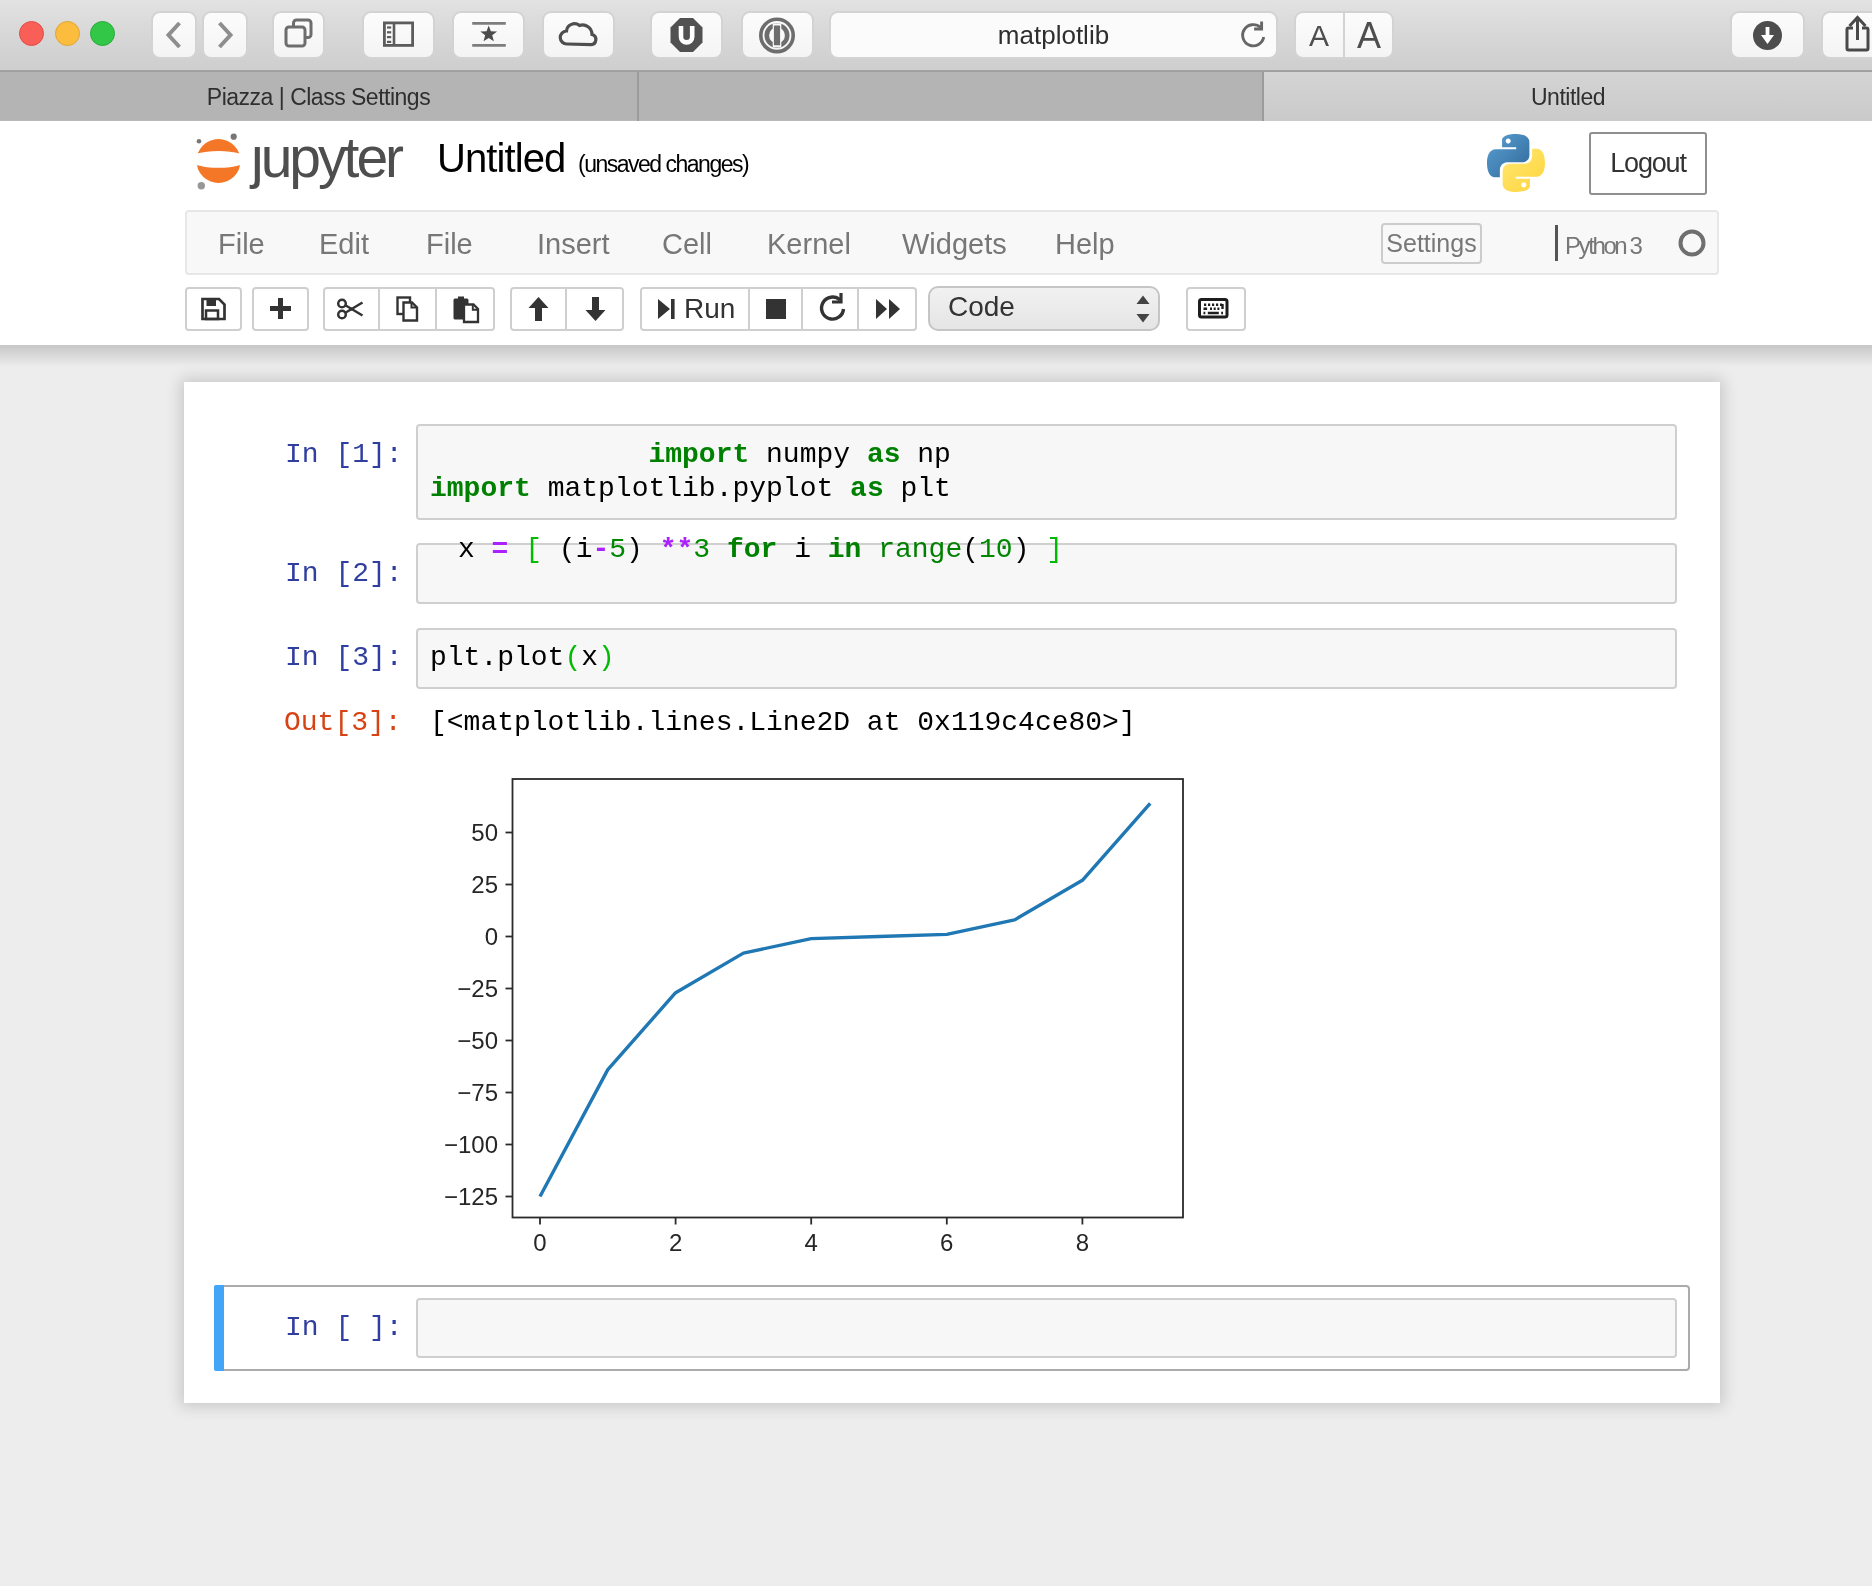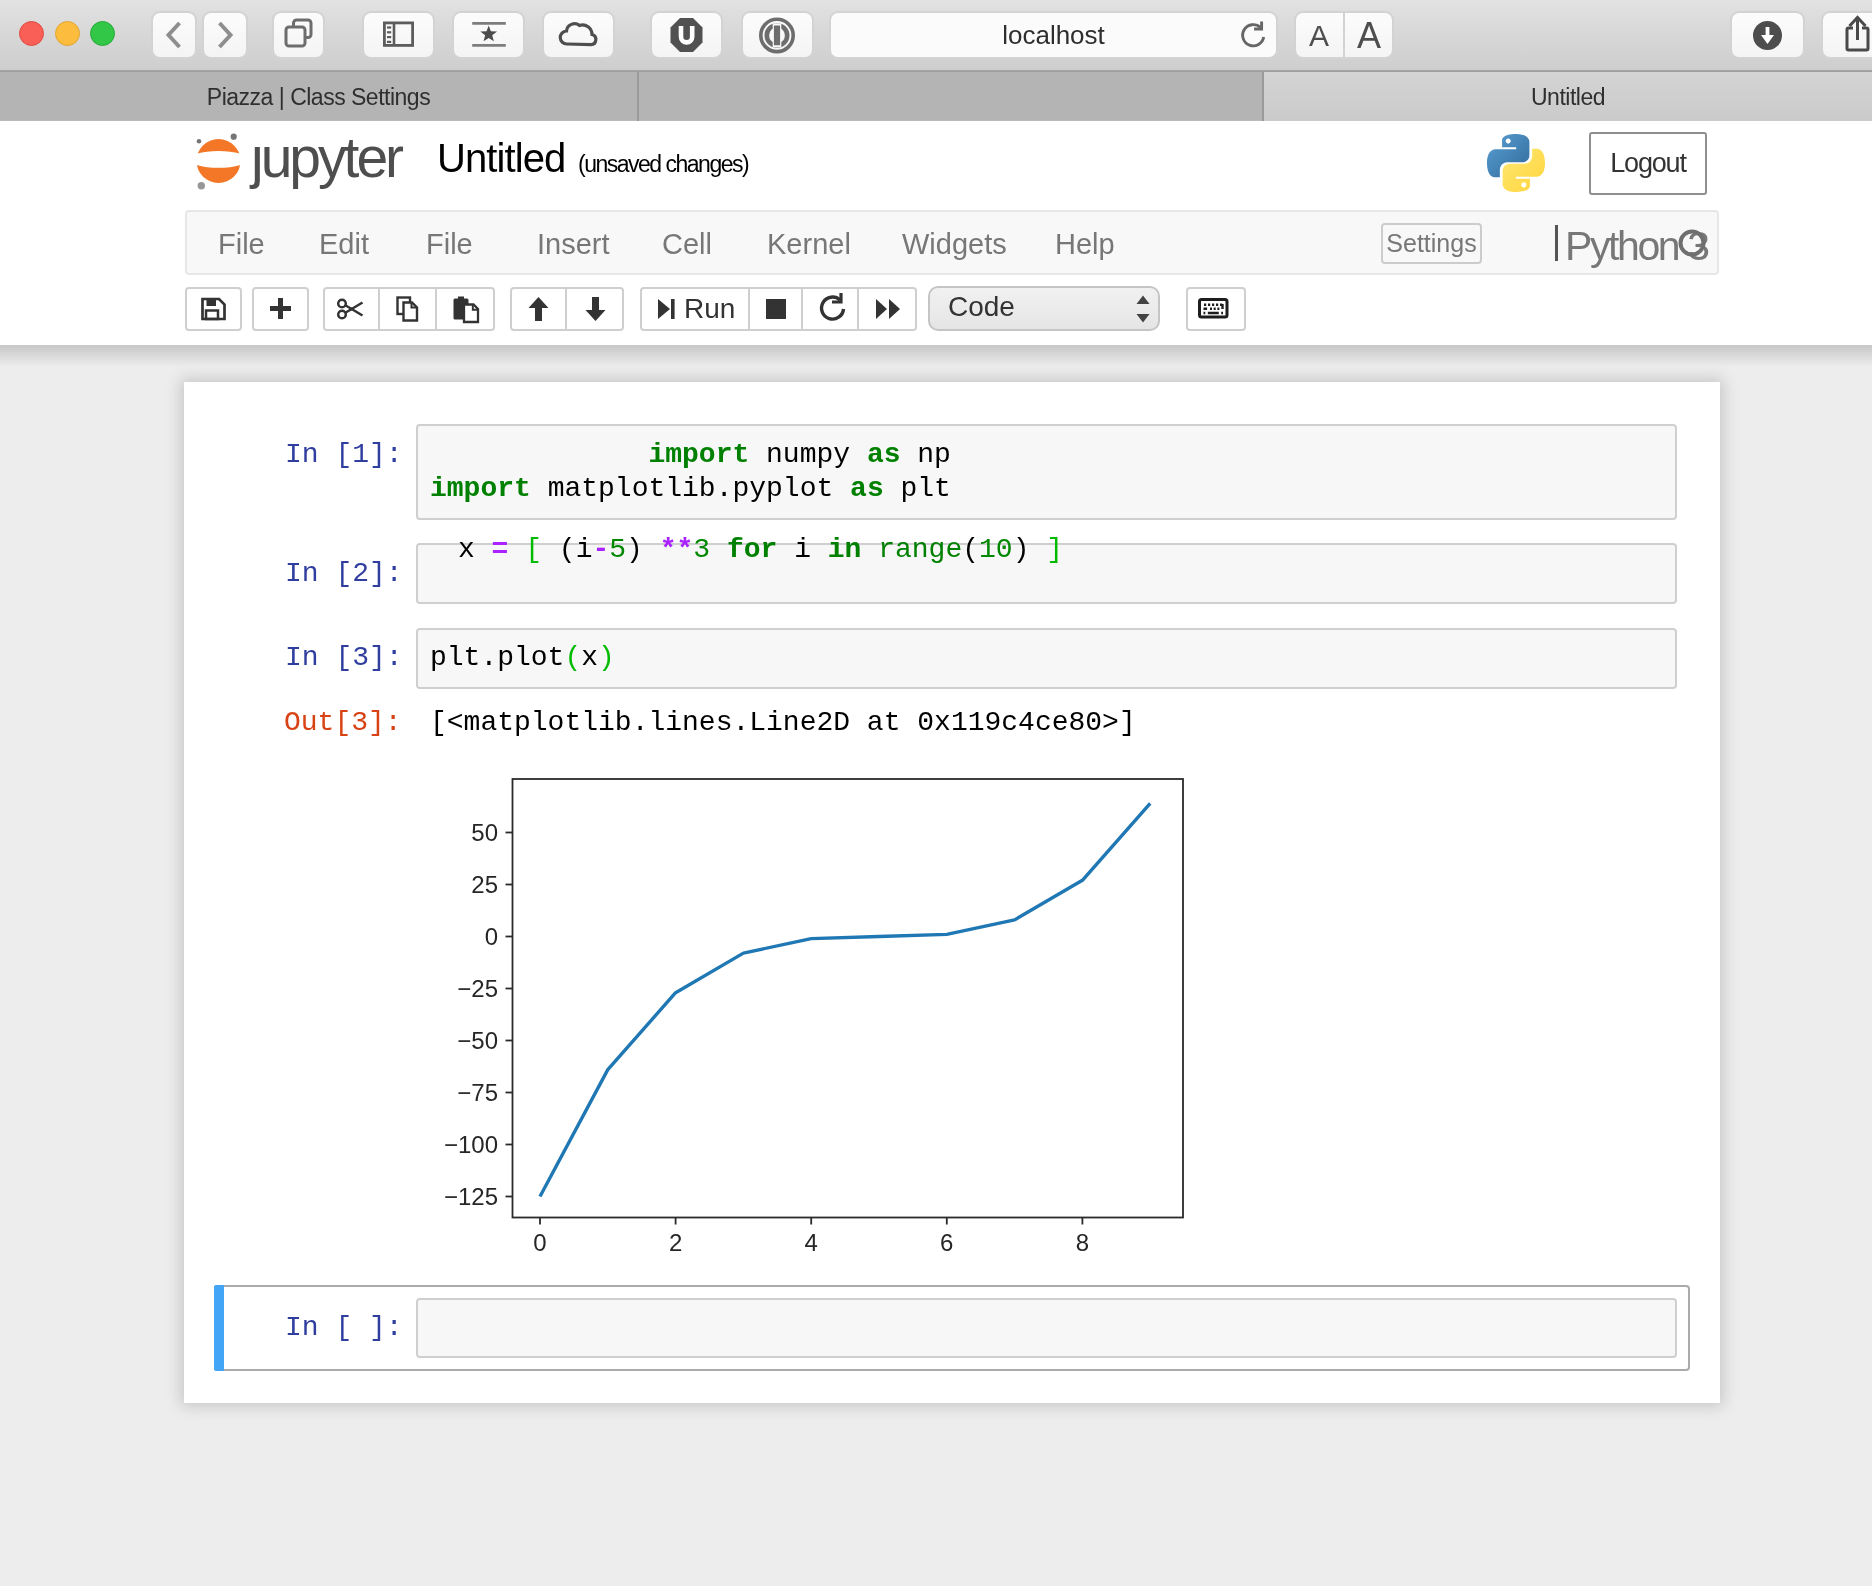--- a/index.html
+++ b/index.html
@@ -26,21 +26,21 @@
   #pageshadow { left:0; top:345px; width:1872px; height:1241px; background:#ededed; }
   #headshadow { left:0; top:345px; width:1872px; height:22px;
     background:linear-gradient(180deg,rgba(0,0,0,0.16),rgba(0,0,0,0)); }
 
   #menubar { left:185px; top:89px; width:1534px; height:65px; background:#f8f8f8;
     border:2px solid #e7e7e7; border-radius:4px; }
   .mitem { font-size:29px; color:#777; top:17px; line-height:30px; }
   #trusted { left:1194px; top:11px; width:101px; height:41px; border:2px solid #ccc;
     border-radius:4px; color:#777; font-size:25px; text-align:center; line-height:37px; }
   #kdiv { left:1368px; top:13px; width:3px; height:36px; background:#555; }
-  #kname { left:1378px; top:18px; font-size:41px; line-height:32px; color:#777; letter-spacing:-2.4px; }
+  #kname { left:1378px; top:18px; font-size:24px; line-height:32px; color:#777; letter-spacing:-2.4px; }
 
   .tbtn { top:166px; height:44px; background:#fff; border:2px solid #cfcfcf; }
   .tgl { border-radius:4px 0 0 4px; }
   .tgr { border-radius:0 4px 4px 0; border-left-width:0px; }
   .tgm { border-radius:0; border-left-width:0px; }
   .tsolo { border-radius:4px; }
 
   
   #card { left:184px; top:382px; width:1536px; height:1021px; background:#fff;
     box-shadow:0 0 14px 3px rgba(60,60,60,0.22); }
@@ -114,21 +114,21 @@
 
   <div class="abs cbtn" style="left:741px;width:73px;"></div>
   <svg class="abs" style="left:741px;top:11px;" width="73" height="48" viewBox="0 0 73 48">
     <circle cx="36" cy="24.4" r="16.2" fill="none" stroke="#6e6d6d" stroke-width="3.6"></circle>
     <circle cx="36" cy="24.4" r="10.2" fill="none" stroke="#6e6d6d" stroke-width="4.6"></circle>
     <rect x="31.7" y="12.3" width="8.6" height="24.2" fill="#fbfafa"></rect>
     <rect x="32.9" y="14.6" width="6.2" height="19.6" rx="0.5" fill="#6e6d6d"></rect>
   </svg>
 
   <div class="abs cbtn" style="left:829px;width:449px;background:#fcfbfb;"></div>
-  <div class="abs" style="left:829px;top:11px;width:449px;height:48px;font-size:26px;color:#2e2e2e;text-align:center;line-height:48px;">localhost</div>
+  <div class="abs" style="left:829px;top:11px;width:449px;height:48px;font-size:26px;color:#2e2e2e;text-align:center;line-height:48px;">matplotlib</div>
   <svg class="abs" style="left:1233px;top:19px;" width="40" height="34" viewBox="0 0 40 34">
     <path d="M27.5 8.5 a10.6 10.6 0 1 0 3.2 9.5" fill="none" stroke="#676666" stroke-width="2.9"></path>
     <path d="M28.6 2.5 v7.5 h-7.5" fill="none" stroke="#676666" stroke-width="2.9"></path>
   </svg>
 
   <div class="abs cbtn" style="left:1294px;width:100px;"></div>
   <div class="abs" style="left:1343px;top:13px;width:2px;height:44px;background:#d4d3d3;"></div>
   <div class="abs" style="left:1294px;top:21px;width:50px;text-align:center;font-size:30px;line-height:30px;color:#4f4e4e;">A</div>
   <div class="abs" style="left:1344px;top:18px;width:50px;text-align:center;font-size:36px;line-height:36px;color:#4f4e4e;">A</div>
 

